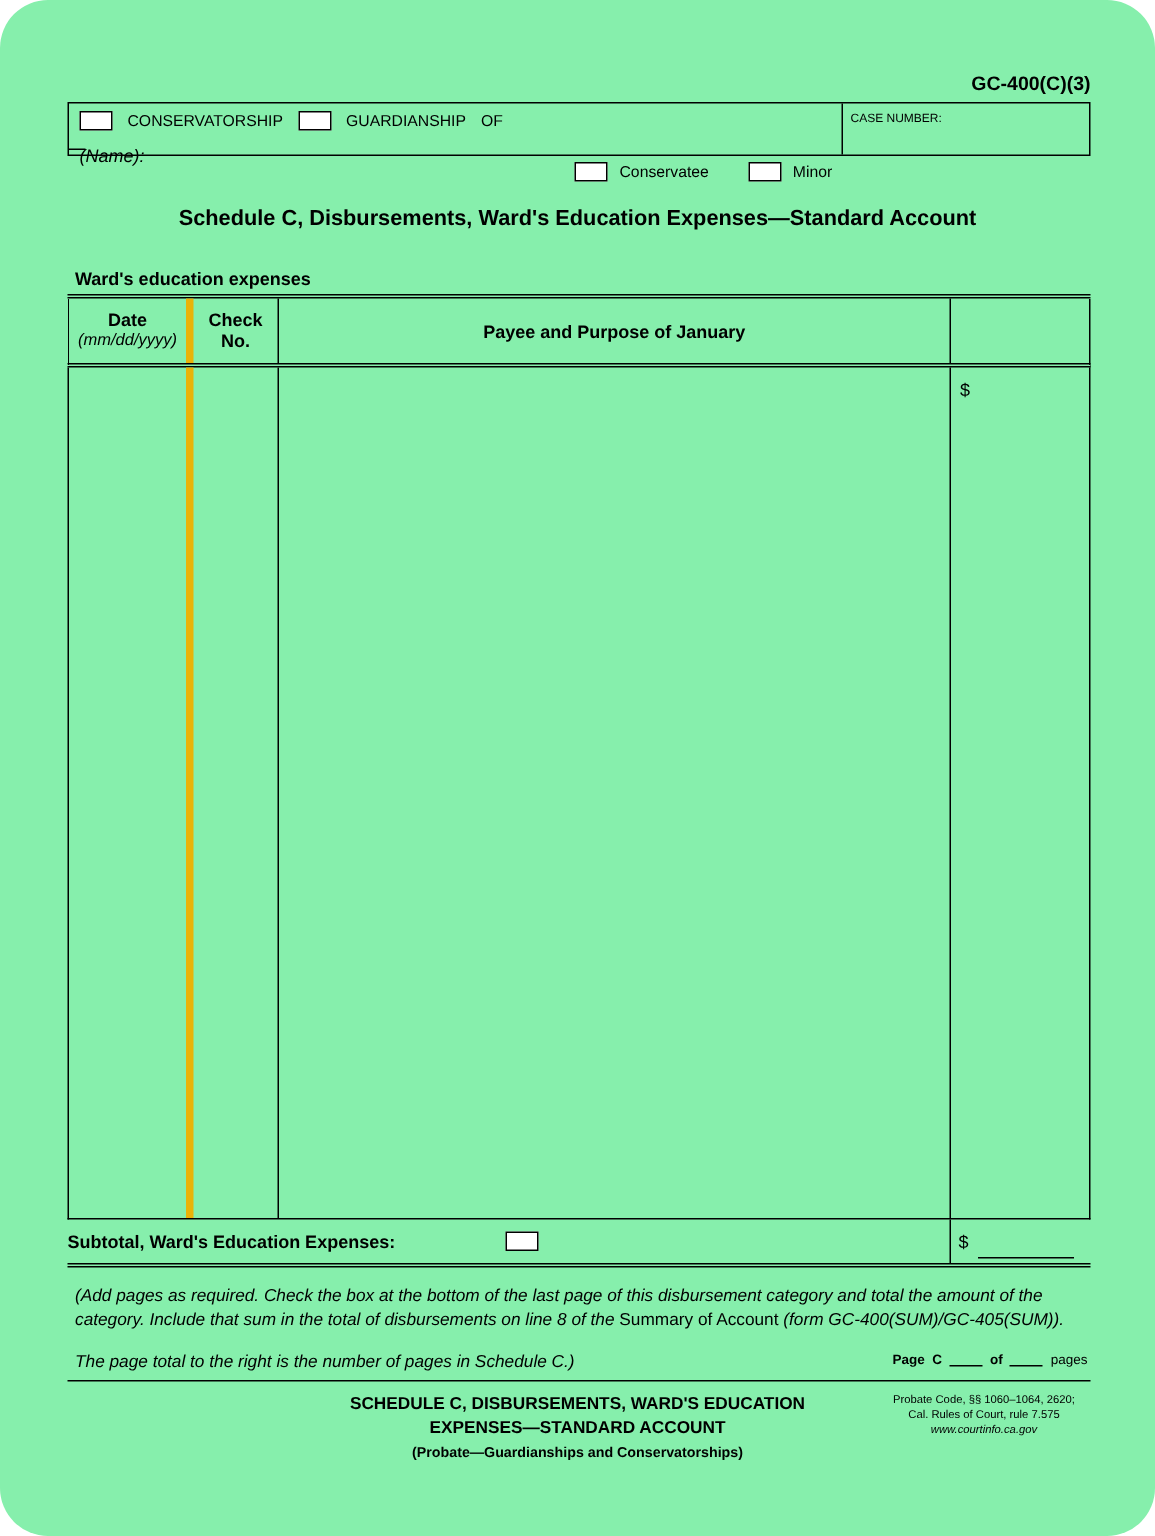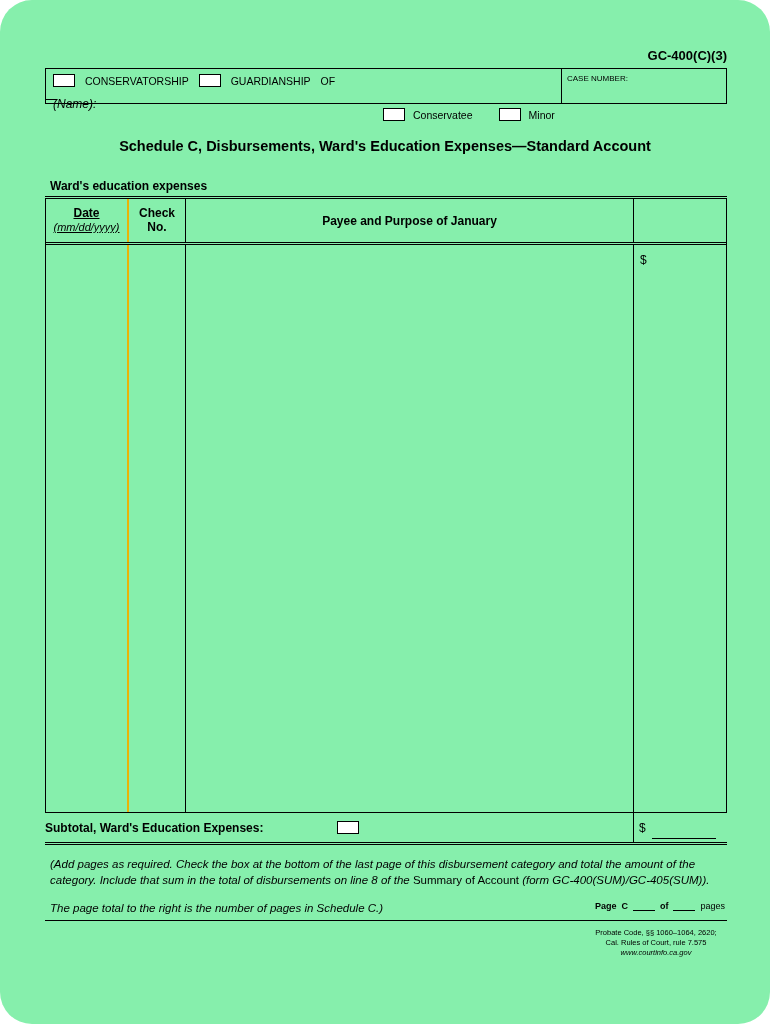--- a/index.html
+++ b/index.html
@@ -56,21 +56,21 @@
   .t-head {
     display:flex; height:46px;
     border-left:1px solid #000; border-right:1px solid #000;
     border-bottom:3px double #000;
   }
   .t-body {
     display:flex; height:568px;
     border-left:1px solid #000; border-right:1px solid #000;
     border-bottom:1px solid #000;
   }
-  .col1 { width:83px; border-right:2px solid #eab308;text-decoration:underline; }
+  .col1 { width:83px; border-right:5px solid #eab308; }
   .col2 { width:57px; border-right:1px solid #000; }
   .col3 { width:448px; border-right:1px solid #000; }
   .col4 { flex:1; }
   .th { text-align:center; font-size:12px; padding-top:7px; }
   .th .line { line-height:14px; }
   .th-sub { font-size:11px; font-style:italic; font-weight:normal; line-height:14px; }
   .th-mid { display:flex; align-items:center; justify-content:center; padding-top:0; font-weight:bold; }
   .body-dollar { display:block; font-size:12px; padding:8px 0 0 6px; }
 
   .t-subtotal { display:flex; height:29px; }
@@ -203,20 +203,25 @@
       <span class="pg-blank"></span>
       <span class="lbl">of</span>
       <span class="pg-blank"></span>
       <span class="pages-lbl">pages</span>
     </div>
   </div>
 
   <div class="abs footer-rule"></div>
 
 
+  <div class="abs footer-center">
+    <div class="fc-line">SCHEDULE C, DISBURSEMENTS, WARD'S EDUCATION</div>
+    <div class="fc-line">EXPENSES—STANDARD ACCOUNT</div>
+    <div class="fc-line3">(Probate—Guardianships and Conservatorships)</div>
+  </div>
 
   <div class="abs footer-right">
     <div>Probate Code, §§ 1060–1064, 2620;</div>
     <div>Cal. Rules  of Court, rule 7.575</div>
     <div class="web">www.courtinfo.ca.gov</div>
   </div>
 
 </div>
 
 </body></html>

